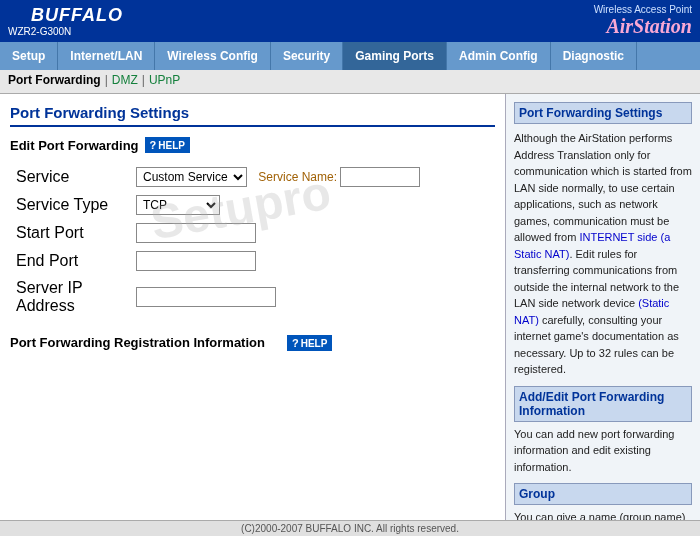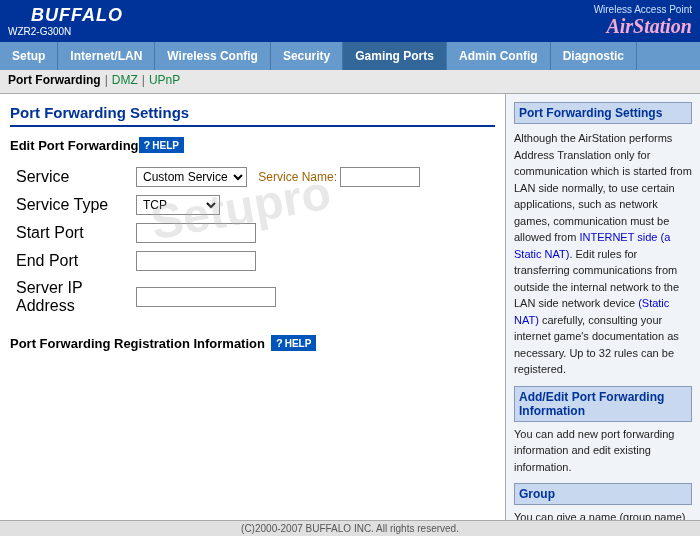--- a/index.html
+++ b/index.html
@@ -30,35 +30,35 @@
 
     
     #main-layout { display: flex; height: calc(536px - 94px); }
 
     
     #left-panel { flex: 1; padding: 10px; overflow-y: auto; background: #fff; }
     #left-panel h2 { font-size: 15px; color: #003399; border-bottom: 2px solid #003399; padding-bottom: 4px; margin-bottom: 10px; font-weight: bold; }
 
     
     #edit-section { margin-bottom: 16px; }
-    #edit-title-row { display: flex; align-items: center; margin-bottom: 10px; }
+    #edit-title-row { display: flex; align-items: center; gap: 6px; margin-bottom: 10px; }
     #edit-title { font-size: 13px; font-weight: bold; color: #000; }
     .help-btn { background: #0055bb; color: #fff; font-size: 10px; font-weight: bold; padding: 2px 5px; border: none; cursor: pointer; display: inline-flex; align-items: center; gap: 2px; }
     .help-btn .q-mark { font-size: 11px; font-weight: bold; }
 
     
     .form-table { border-collapse: collapse; width: 100%; max-width: 420px; }
     .form-table td { padding: 4px 6px; vertical-align: middle; font-size: 12px; }
     .form-table .label-cell { color: #000; width: 120px; font-size: 16px; }
     .form-table input[type="text"] { border: 1px solid #888; padding: 2px 4px; font-size: 12px; width: 120px; }
     .form-table select { border: 1px solid #888; padding: 1px 2px; font-size: 12px; background: #fff; }
 
     
     #reg-section { margin-top: 10px; }
-    #reg-title-row { display: flex; align-items: center; gap: 6px; margin-bottom: 8px; }
+    #reg-title-row { display: flex; align-items: flex-start; gap: 22px; margin-bottom: 8px; }
     #reg-title { font-size: 13px; font-weight: bold; color: #000; }
 
     
     #right-panel { width: 195px; background: #f0f4f8; border-left: 1px solid #aab; padding: 8px; overflow-y: auto; font-size: 11px; color: #222; }
     #right-panel h3 { font-size: 12px; font-weight: bold; color: #003399; background: #c8d8ee; padding: 3px 4px; margin-bottom: 6px; border: 1px solid #8899bb; }
     #right-panel h4 { font-size: 12px; font-weight: bold; color: #003399; background: #c8d8ee; padding: 3px 4px; margin: 8px 0 4px; border: 1px solid #8899bb; }
     #right-panel p { font-size: 11px; line-height: 1.5; margin-bottom: 4px; }
     #right-panel a { color: #0000cc; text-decoration: none; }
 
     

